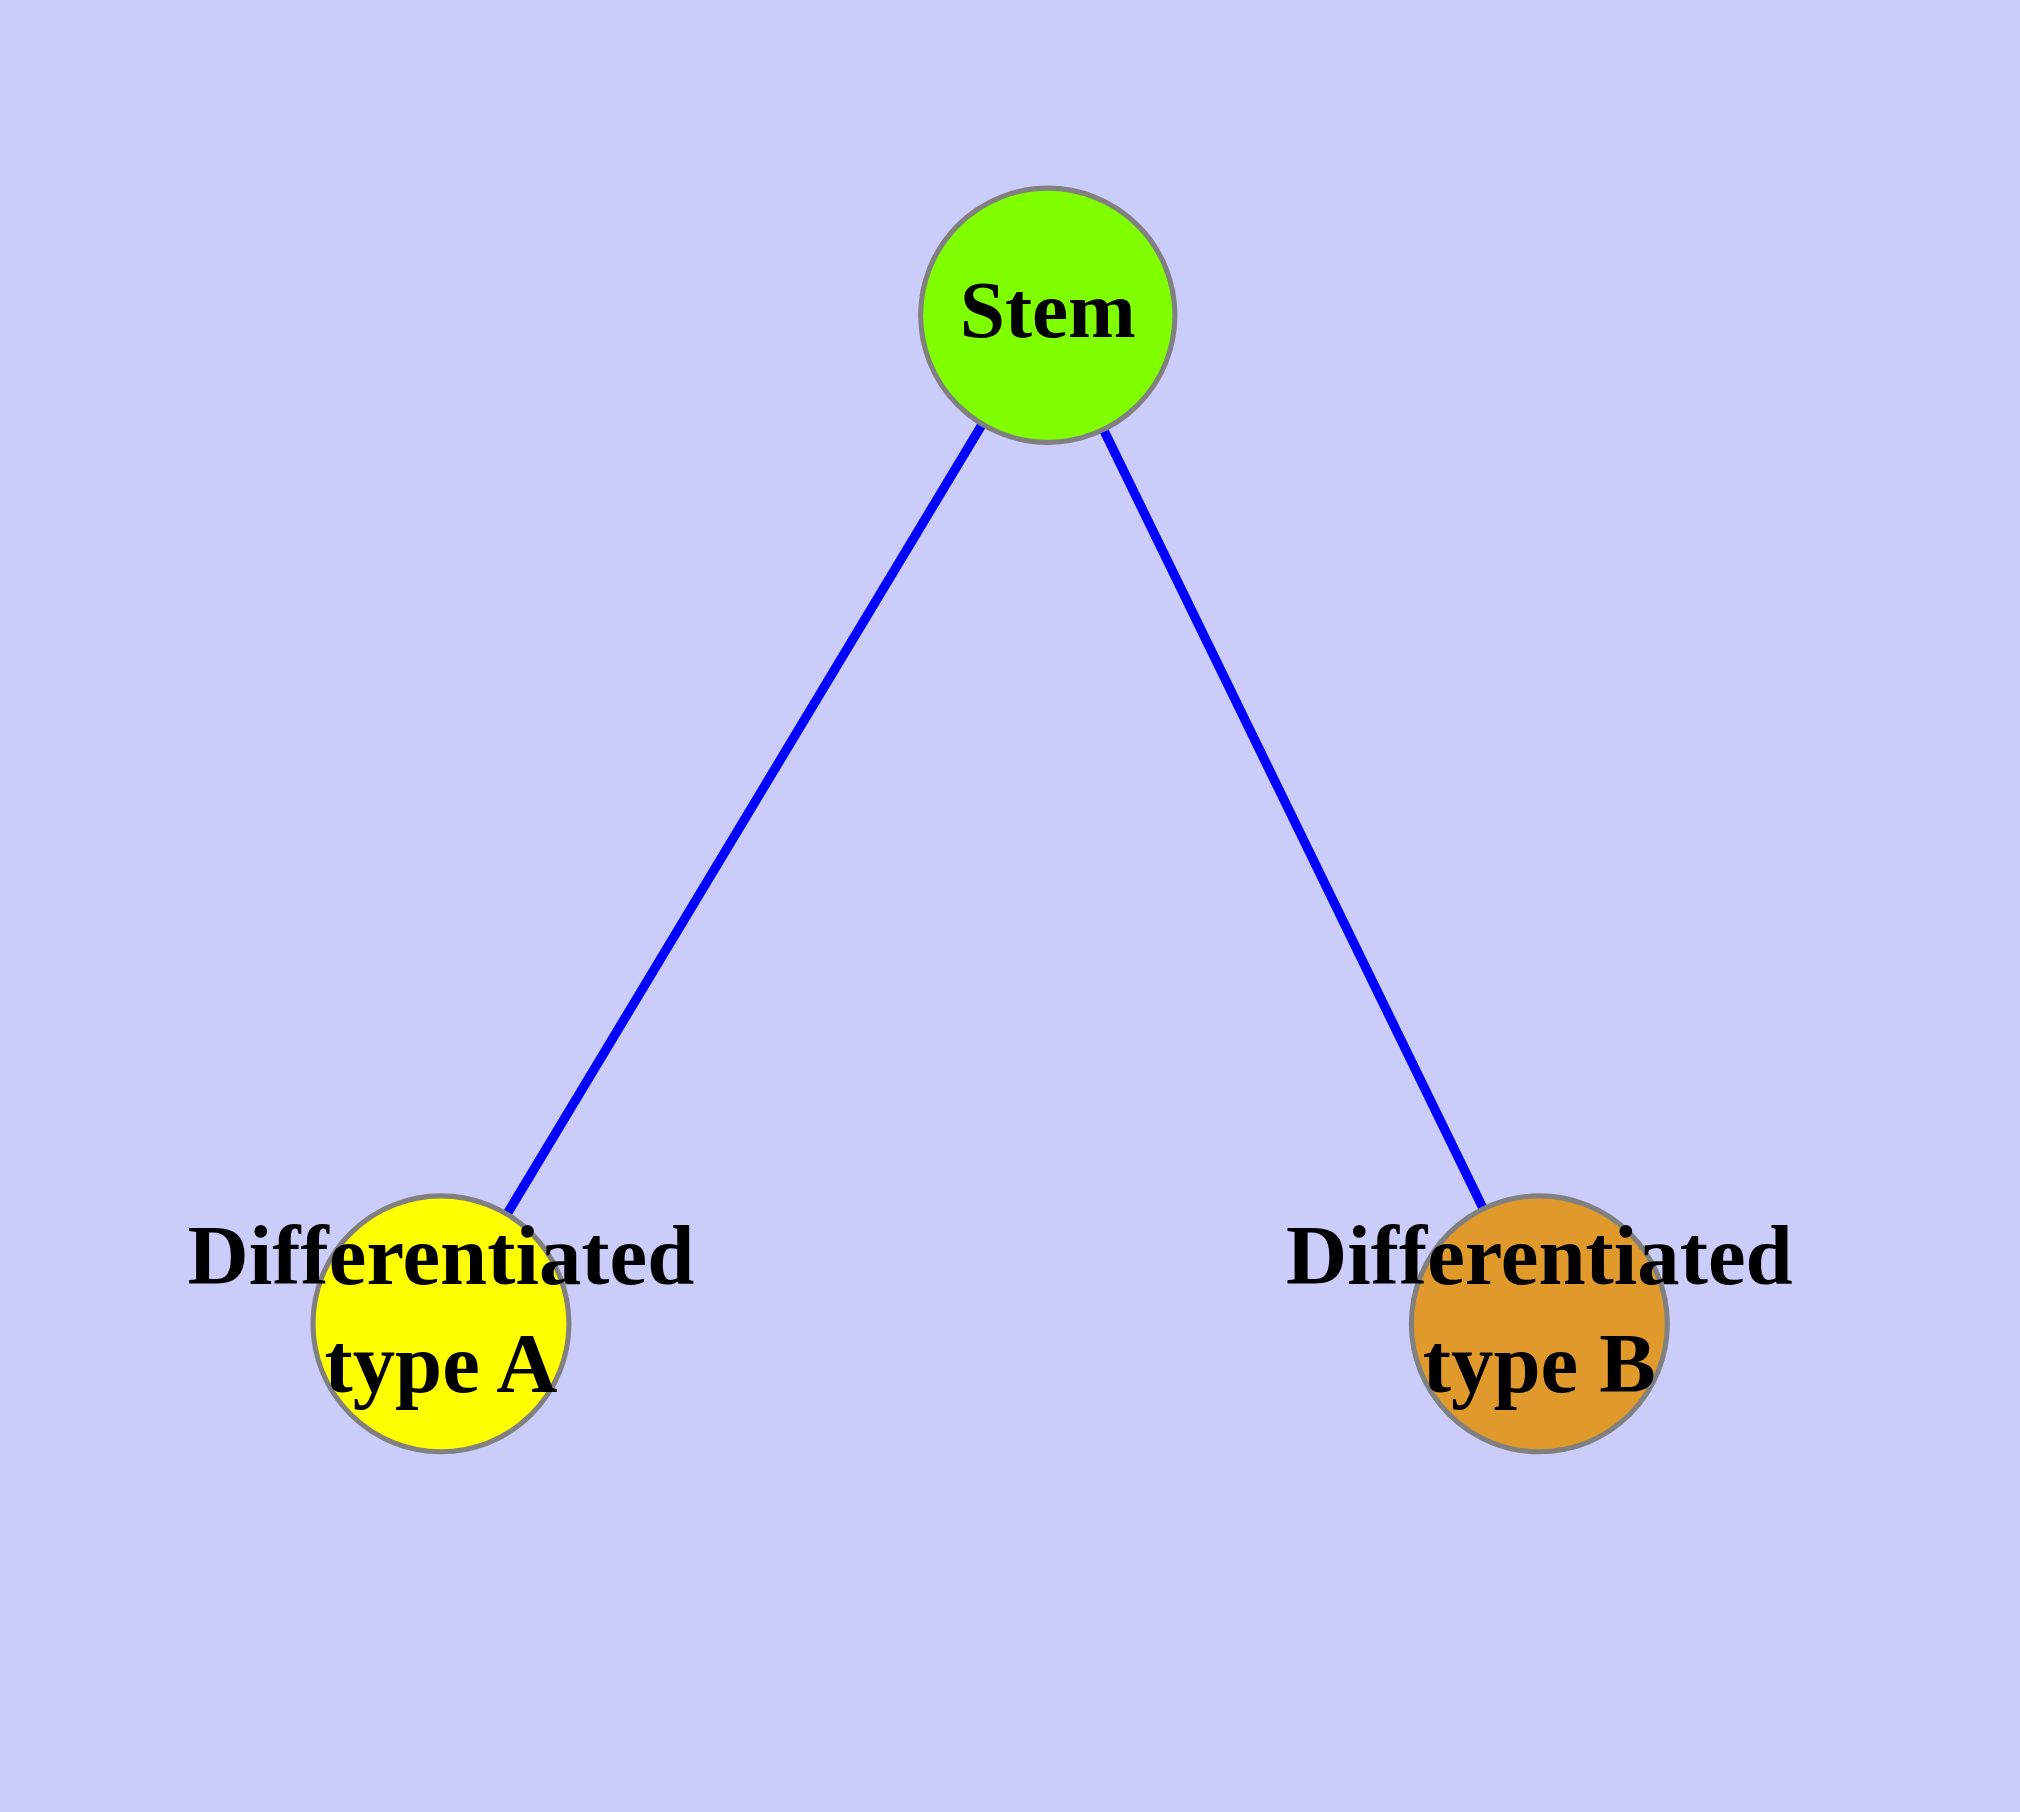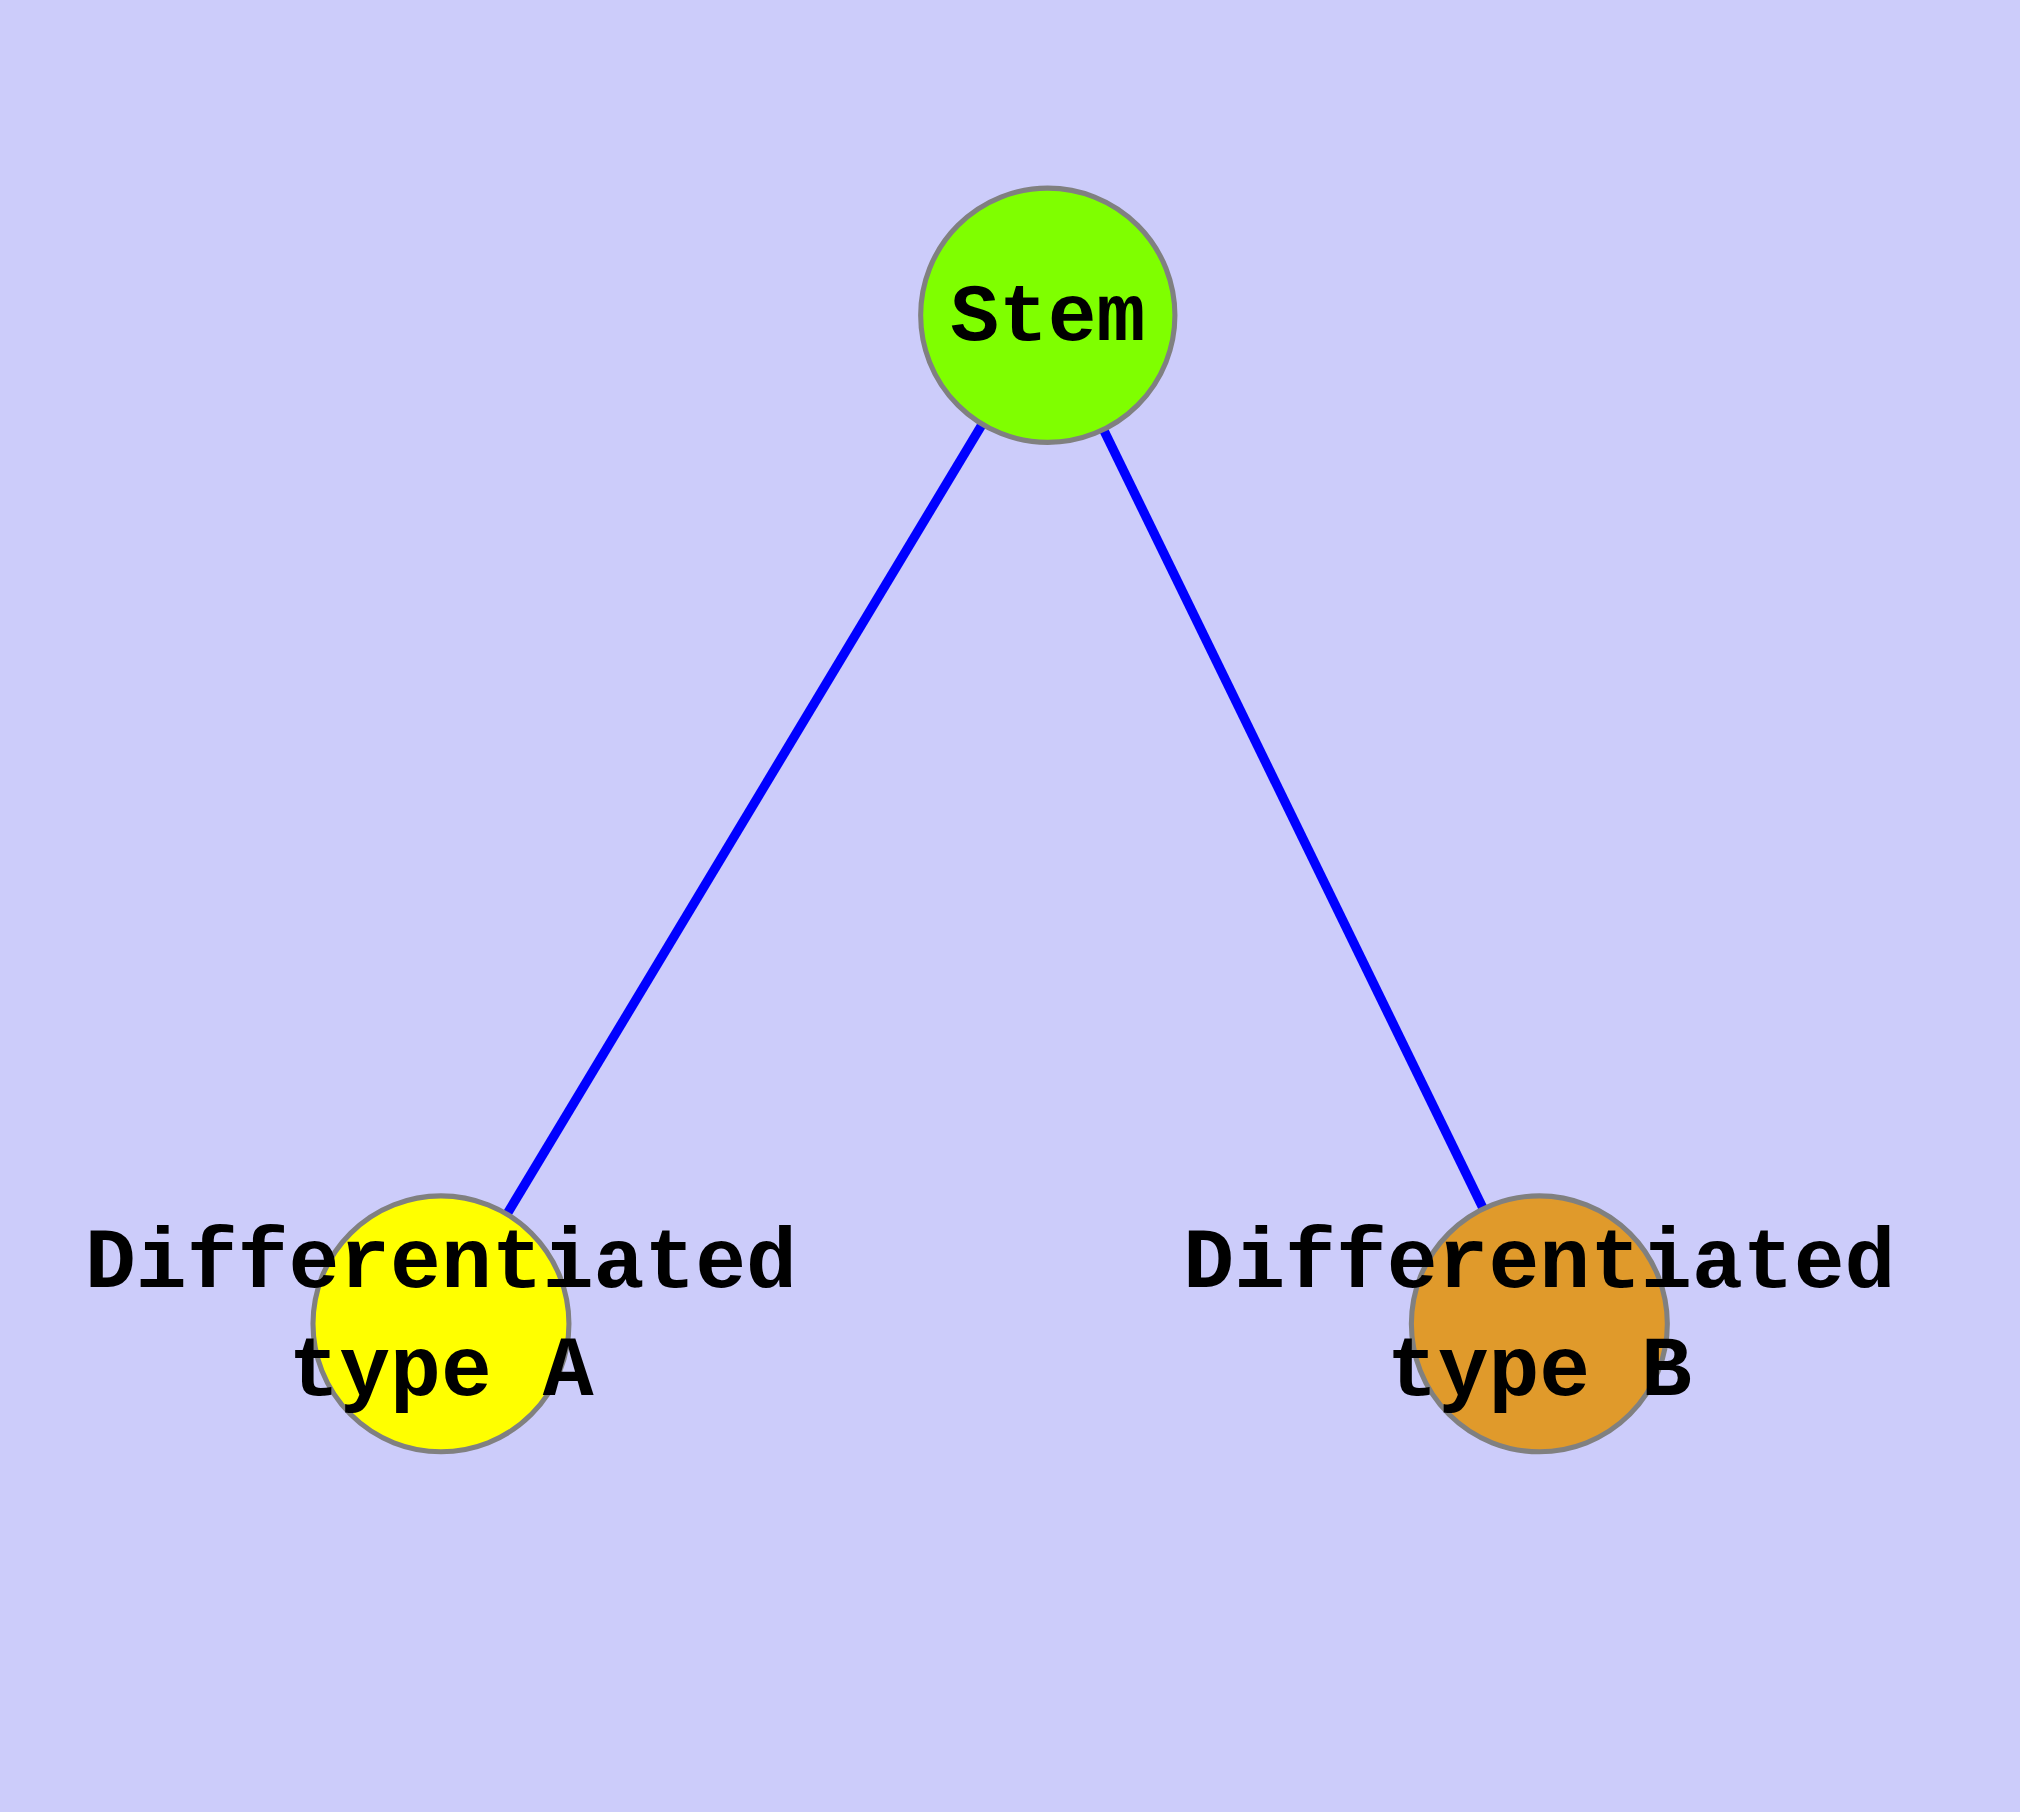--- a/index.html
+++ b/index.html
@@ -7,21 +7,21 @@
     margin: 0;
     padding: 0;
     background: #ccccfa;
   }
   #canvas {
     position: relative;
     width: 2021px;
     height: 1812px;
     background: #ccccfa;
     overflow: hidden;
-    font-family: Liberation Mono, monospace;
+    font-family: Liberation Serif, serif;
   }
   #graph-svg {
     position: absolute;
     left: 0;
     top: 0;
     width: 2021px;
     height: 1812px;
     display: block;
   }
   .node-label {

